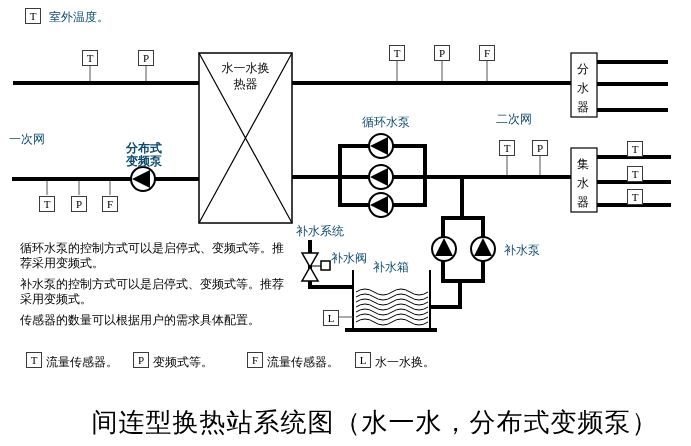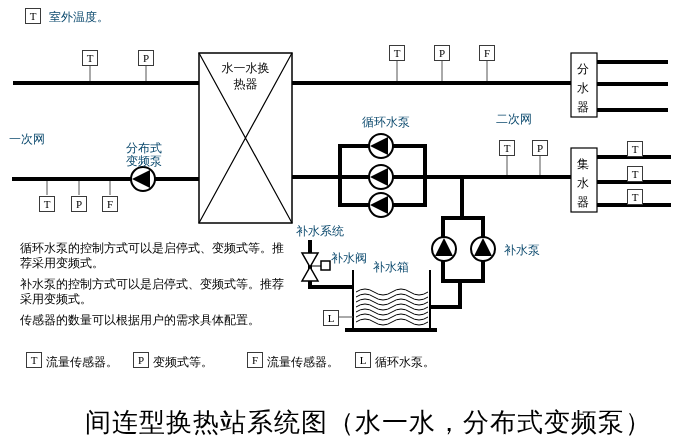--- a/index.html
+++ b/index.html
@@ -3,30 +3,30 @@
 <meta charset="utf-8">
 <style>
   html,body{margin:0;padding:0;background:#fff;}
   .canvas{position:relative;width:691px;height:446px;background:#fff;overflow:hidden;
           font-family:"Liberation Sans",sans-serif;color:#000;}
   svg{position:absolute;left:0;top:0;}
   .lbl{position:absolute;font:12px "Liberation Sans",sans-serif;color:#0c4a6e;white-space:nowrap;}
   .sbox{position:absolute;width:14px;height:14px;border:1px solid #3a3a3a;background:#fff;
         display:flex;align-items:center;justify-content:center;
         font:11px "Liberation Serif",serif;color:#000;box-sizing:content-box;}
-  .two-line{white-space:normal;text-align:center;line-height:13px;}
+  .two-line{white-space:normal;text-align:center;line-height:13px;font-weight:bold;}
   .hx-label{position:absolute;left:199px;top:61px;width:93px;text-align:center;
             font:12px/15.5px "Liberation Sans",sans-serif;white-space:normal;}
   .vtext{position:absolute;width:14px;line-height:19px;word-break:break-all;
          text-align:left;white-space:normal;font:12px/19px "Liberation Sans",sans-serif;}
   .notes{position:absolute;left:20px;top:241px;width:266px;
          font:12px/14.5px "Liberation Sans",sans-serif;}
   .notes p{margin:0 0 7px 0;}
   .legend-label{position:absolute;top:354px;font:12px "Liberation Sans",sans-serif;white-space:nowrap;}
-  .title{position:absolute;left:85px;top:405px;width:580px;text-align:left;
+  .title{position:absolute;left:85px;top:405px;width:580px;text-align:center;
          font:26px "Liberation Serif",serif;letter-spacing:1px;white-space:nowrap;}
 </style>
 </head>
 <body>
 
 <div class="canvas">
 
   <svg width="691" height="446" viewBox="0 0 691 446">
 
     <g stroke="#000" stroke-width="4" fill="none">
@@ -174,17 +174,17 @@
     <p>传感器的数量可以根据用户的需求具体配置。</p>
   </div>
 
   <div class="sbox" style="left:26px;top:352px">T</div>
   <div class="legend-label" style="left:46px">流量传感器。</div>
   <div class="sbox" style="left:133px;top:352px">P</div>
   <div class="legend-label" style="left:153px">变频式等。</div>
   <div class="sbox" style="left:247px;top:352px">F</div>
   <div class="legend-label" style="left:267px">流量传感器。</div>
   <div class="sbox" style="left:355px;top:352px">L</div>
-  <div class="legend-label" style="left:375px">循环水泵。</div>
+  <div class="legend-label" style="left:375px">水一水换。</div>
 
   <div class="title">间连型换热站系统图（水一水，分布式变频泵）</div>
 
 </div>
 
 </body></html>

